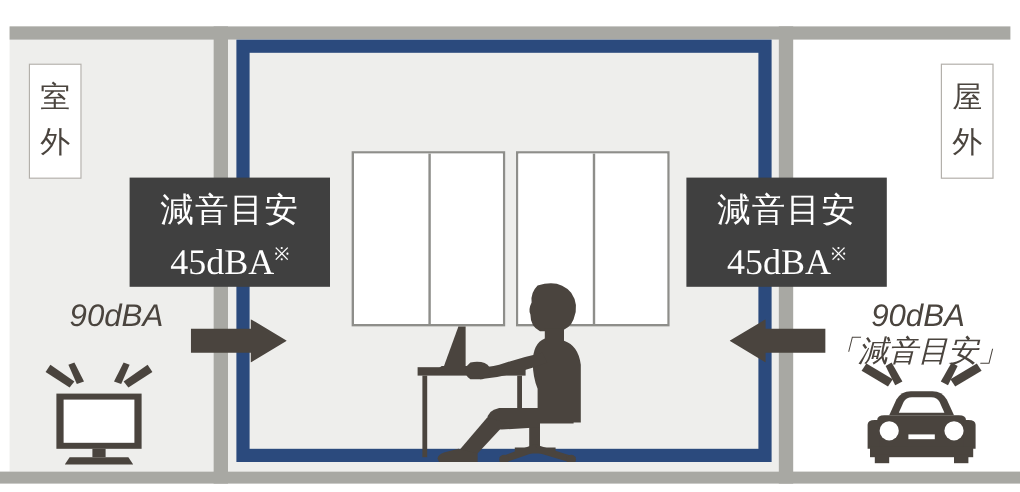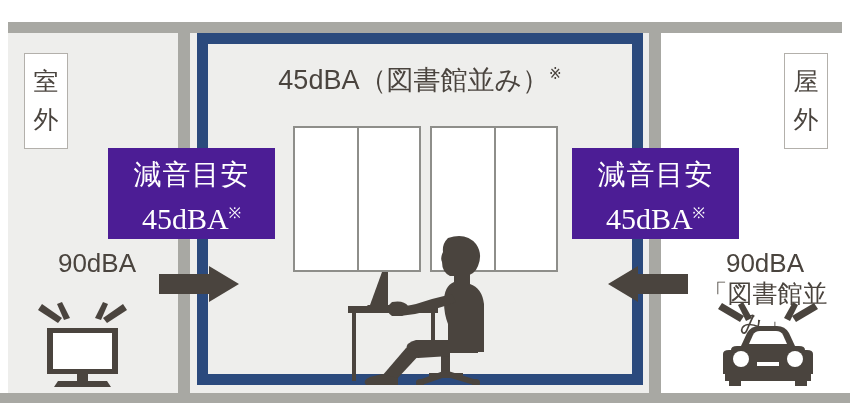--- a/index.html
+++ b/index.html
@@ -128,21 +128,21 @@
   .vlabel span { display: block; }
   .vlabel-left  { left: 24px;  top: 53px; }
   .vlabel-right { left: 784px; top: 53px; }
 
   
   .badge {
     position: absolute;
     top: 148px;
     width: 167px;
     height: 91px;
-    background: #4c1d95;
+    background: #404040;
     color: #ffffff;
     text-align: center;
     box-sizing: border-box;
     padding-top: 8px;
   }
   .badge-left  { left: 108px; }
   .badge-right { left: 572px; }
   .badge-line1 {
     font-size: 28px;
     line-height: 38px;
@@ -160,20 +160,21 @@
     vertical-align: super;
   }
 
   
   .source-label {
     position: absolute;
     width: 150px;
     color: #4a443e;
     text-align: center;
     line-height: 30px;
+    font-style: italic;
   }
   .source-label .db   { font-size: 26px; display: block; }
   .source-label .name { font-size: 25px; display: block; }
   .source-left  { left: 22px;  top: 248px; }
   .source-right { left: 690px; top: 248px; }
 
   
   .arrow {
     position: absolute;
     top: 266px;
@@ -203,23 +204,20 @@
   <div class="zone-right-outdoor"></div>
 
   <div class="room-outer"></div>
 
   <div class="slab-top"></div>
   <div class="wall-left"></div>
   <div class="wall-right"></div>
 
   <div class="room-blue-frame"></div>
 
-  <div class="room-title">
-    <span>45dBA</span><span>（図書館並み）</span><span class="mark">※</span>
-  </div>
 
   <div class="window-unit left">
     <div class="window-pane"></div>
     <div class="window-pane"></div>
   </div>
   <div class="window-unit right">
     <div class="window-pane"></div>
     <div class="window-pane"></div>
   </div>
 
@@ -292,21 +290,21 @@
     <svg viewBox="0 0 80 36" width="80" height="36" xmlns="http://www.w3.org/2000/svg">
       <path d="M80 8 L30 8 L30 0 L0 18 L30 36 L30 28 L80 28 Z" fill="#4a443e"></path>
     </svg>
   </div>
 
   <div class="source-label source-left">
     <span class="db">90dBA</span>
   </div>
   <div class="source-label source-right">
     <span class="db">90dBA</span>
-    <span class="name">「図書館並み」</span>
+    <span class="name">「減音目安」</span>
   </div>
 
   <div class="icon-tv">
     <svg viewBox="0 0 105 90" width="105" height="90" xmlns="http://www.w3.org/2000/svg">
       <g fill="#4a443e">
 
         <path d="M12 4 L32 18 L28 23 L8 10 Z"></path>
         <path d="M32 2 L40 18 L34 20 L27 4 Z"></path>
 
         <path d="M93 4 L73 18 L77 23 L97 10 Z"></path>

